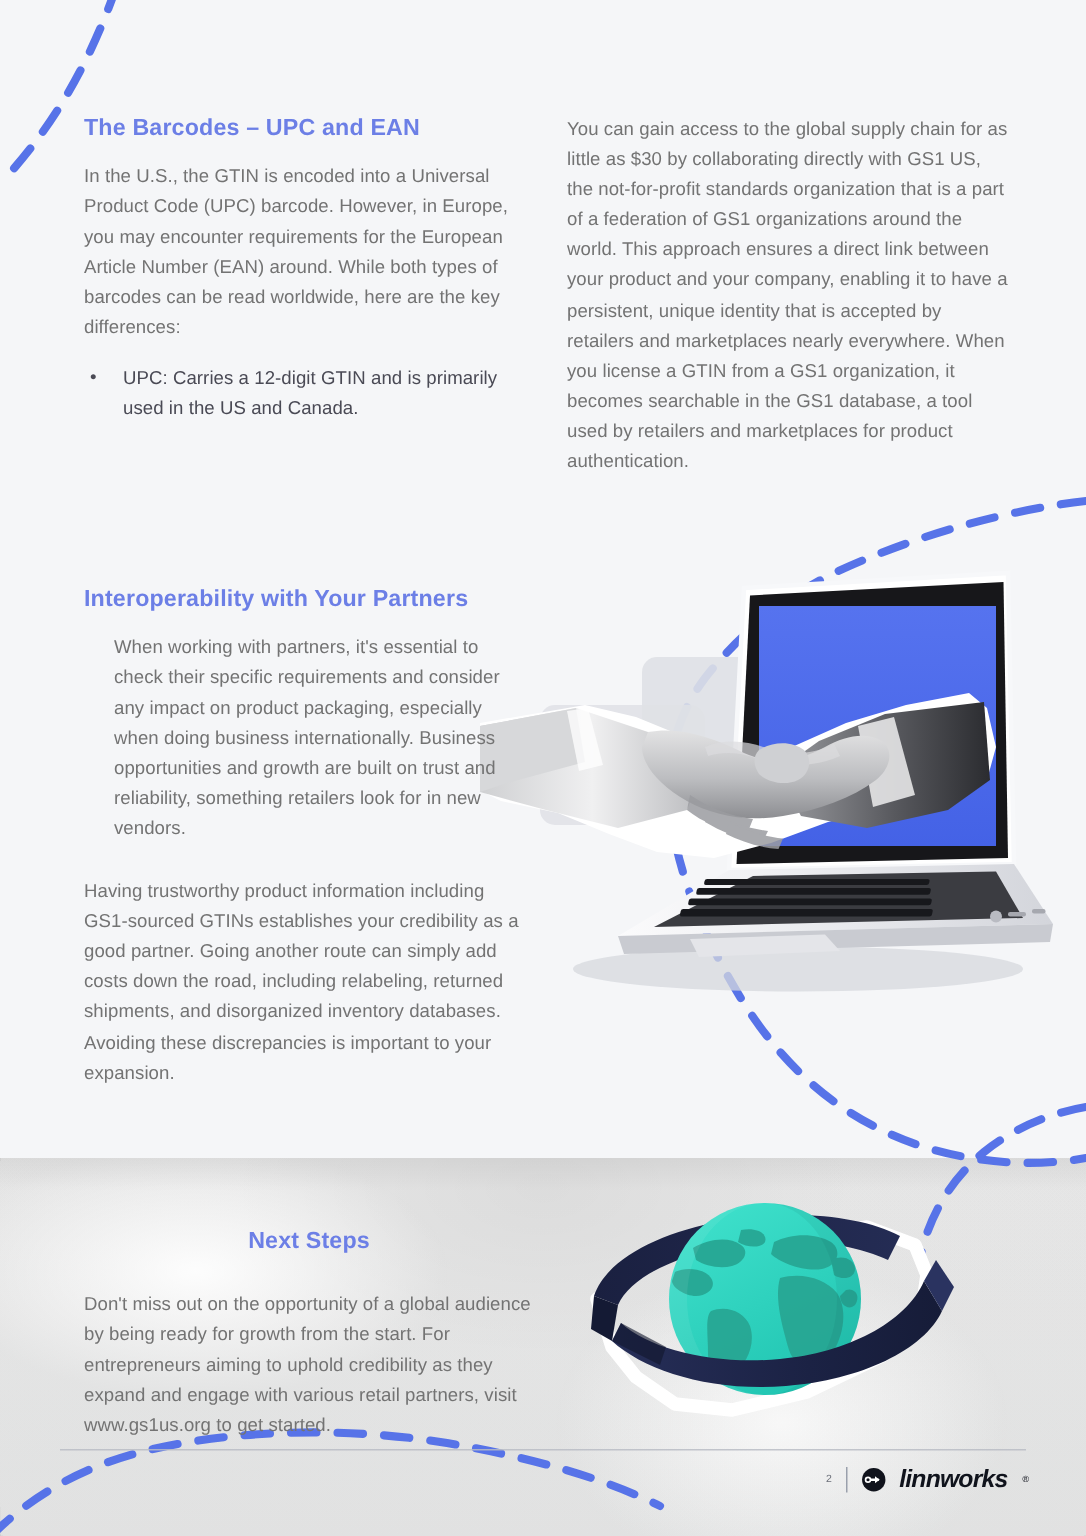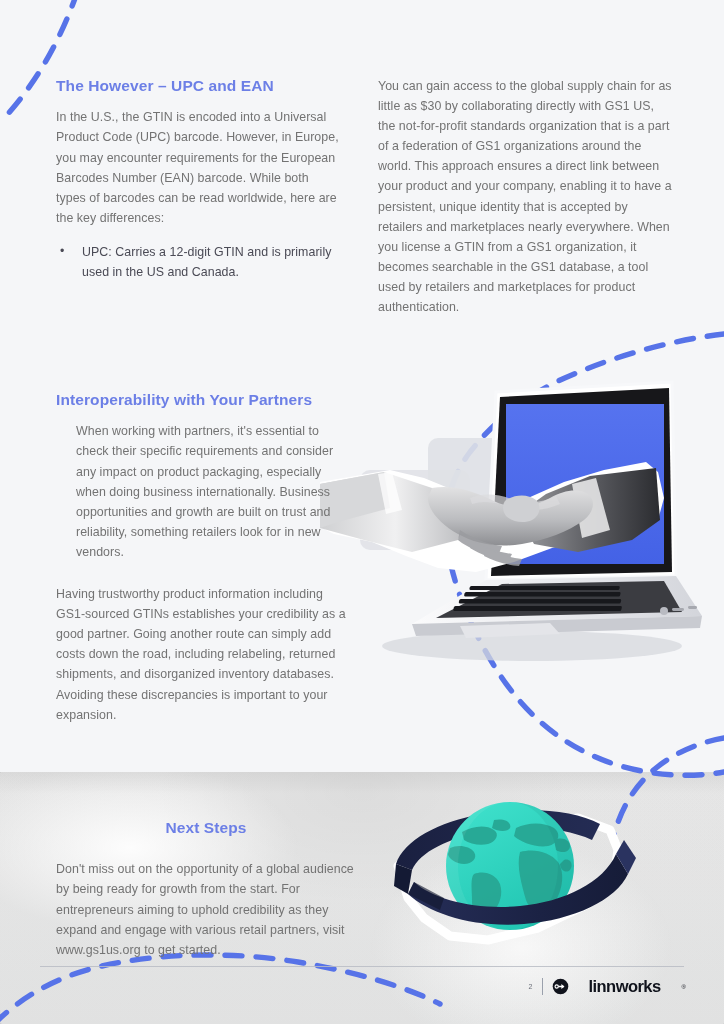--- a/index.html
+++ b/index.html
@@ -53,21 +53,21 @@
   ul.bullets li:last-child{margin-bottom:0;}
   ul.bullets li:before{
     content:"•";position:absolute;left:4px;top:-1px;color:#4a4a55;font-size:12.4px;
   }
 
   
   .divider{position:absolute;left:40px;top:966px;width:644px;height:1px;background:#b9bcc4;opacity:.85;}
   .footer{position:absolute;right:38px;top:978px;display:flex;align-items:center;gap:9px;}
   .pagenum{font-size:7px;color:#6b6f79;line-height:1;}
   .vbar{width:1px;height:17px;background:#9aa0ac;}
-  .logo{display:flex;align-items:center;gap:20px;}
+  .logo{display:flex;align-items:center;gap:9px;font-style:italic;}
   .logo-text{
     font-size:16.5px;font-weight:700;color:#10131c;letter-spacing:-.55px;line-height:1;
   }
   .logo-tm{font-size:6px;color:#10131c;vertical-align:super;margin-left:1px;}
 </style>
 </head>
 <body>
 
 <div class="page">
 
@@ -180,22 +180,22 @@
         <path d="M150 118 C164 112 180 114 194 120 L190 128 C178 122 164 120 152 124 Z"></path>
         <path d="M196 120 C210 124 224 122 236 116 L240 124 C226 130 210 132 196 128 Z"></path>
       </g>
 
       <path d="M186 120 C196 114 208 114 216 120 C222 126 220 136 212 140
                C204 144 192 142 186 136 C182 130 182 124 186 120 Z" fill="#cfd0d3"></path>
     </g>
   </svg>
 
   <div class="col" style="left:56px;top:76px;width:286px;">
-    <h2 class="h2">The However – UPC and EAN</h2>
-    <p class="body">In the U.S., the GTIN is encoded into a Universal Product Code (UPC) barcode. However, in Europe, you may encounter requirements for the European Barcodes Number (EAN) barcode. While both types of barcodes can be read worldwide, here are the key differences:</p>
+    <h2 class="h2">The Barcodes – UPC and EAN</h2>
+    <p class="body">In the U.S., the GTIN is encoded into a Universal Product Code (UPC) barcode. However, in Europe, you may encounter requirements for the European Article Number (EAN) around. While both types of barcodes can be read worldwide, here are the key differences:</p>
     <ul class="bullets">
       <li>UPC: Carries a 12-digit GTIN and is primarily used in the US and Canada.</li>
     </ul>
   </div>
 
   <div class="col" style="left:378px;top:76px;width:294px;">
     <p class="body">You can gain access to the global supply chain for as little as $30 by collaborating directly with GS1 US, the not-for-profit standards organization that is a part of a federation of GS1 organizations around the world. This approach ensures a direct link between your product and your company, enabling it to have a persistent, unique identity that is accepted by retailers and marketplaces nearly everywhere. When you license a GTIN from a GS1 organization, it becomes searchable in the GS1 database, a tool used by retailers and marketplaces for product authentication.</p>
   </div>
 
   <div class="col" style="left:56px;top:390px;width:290px;">

